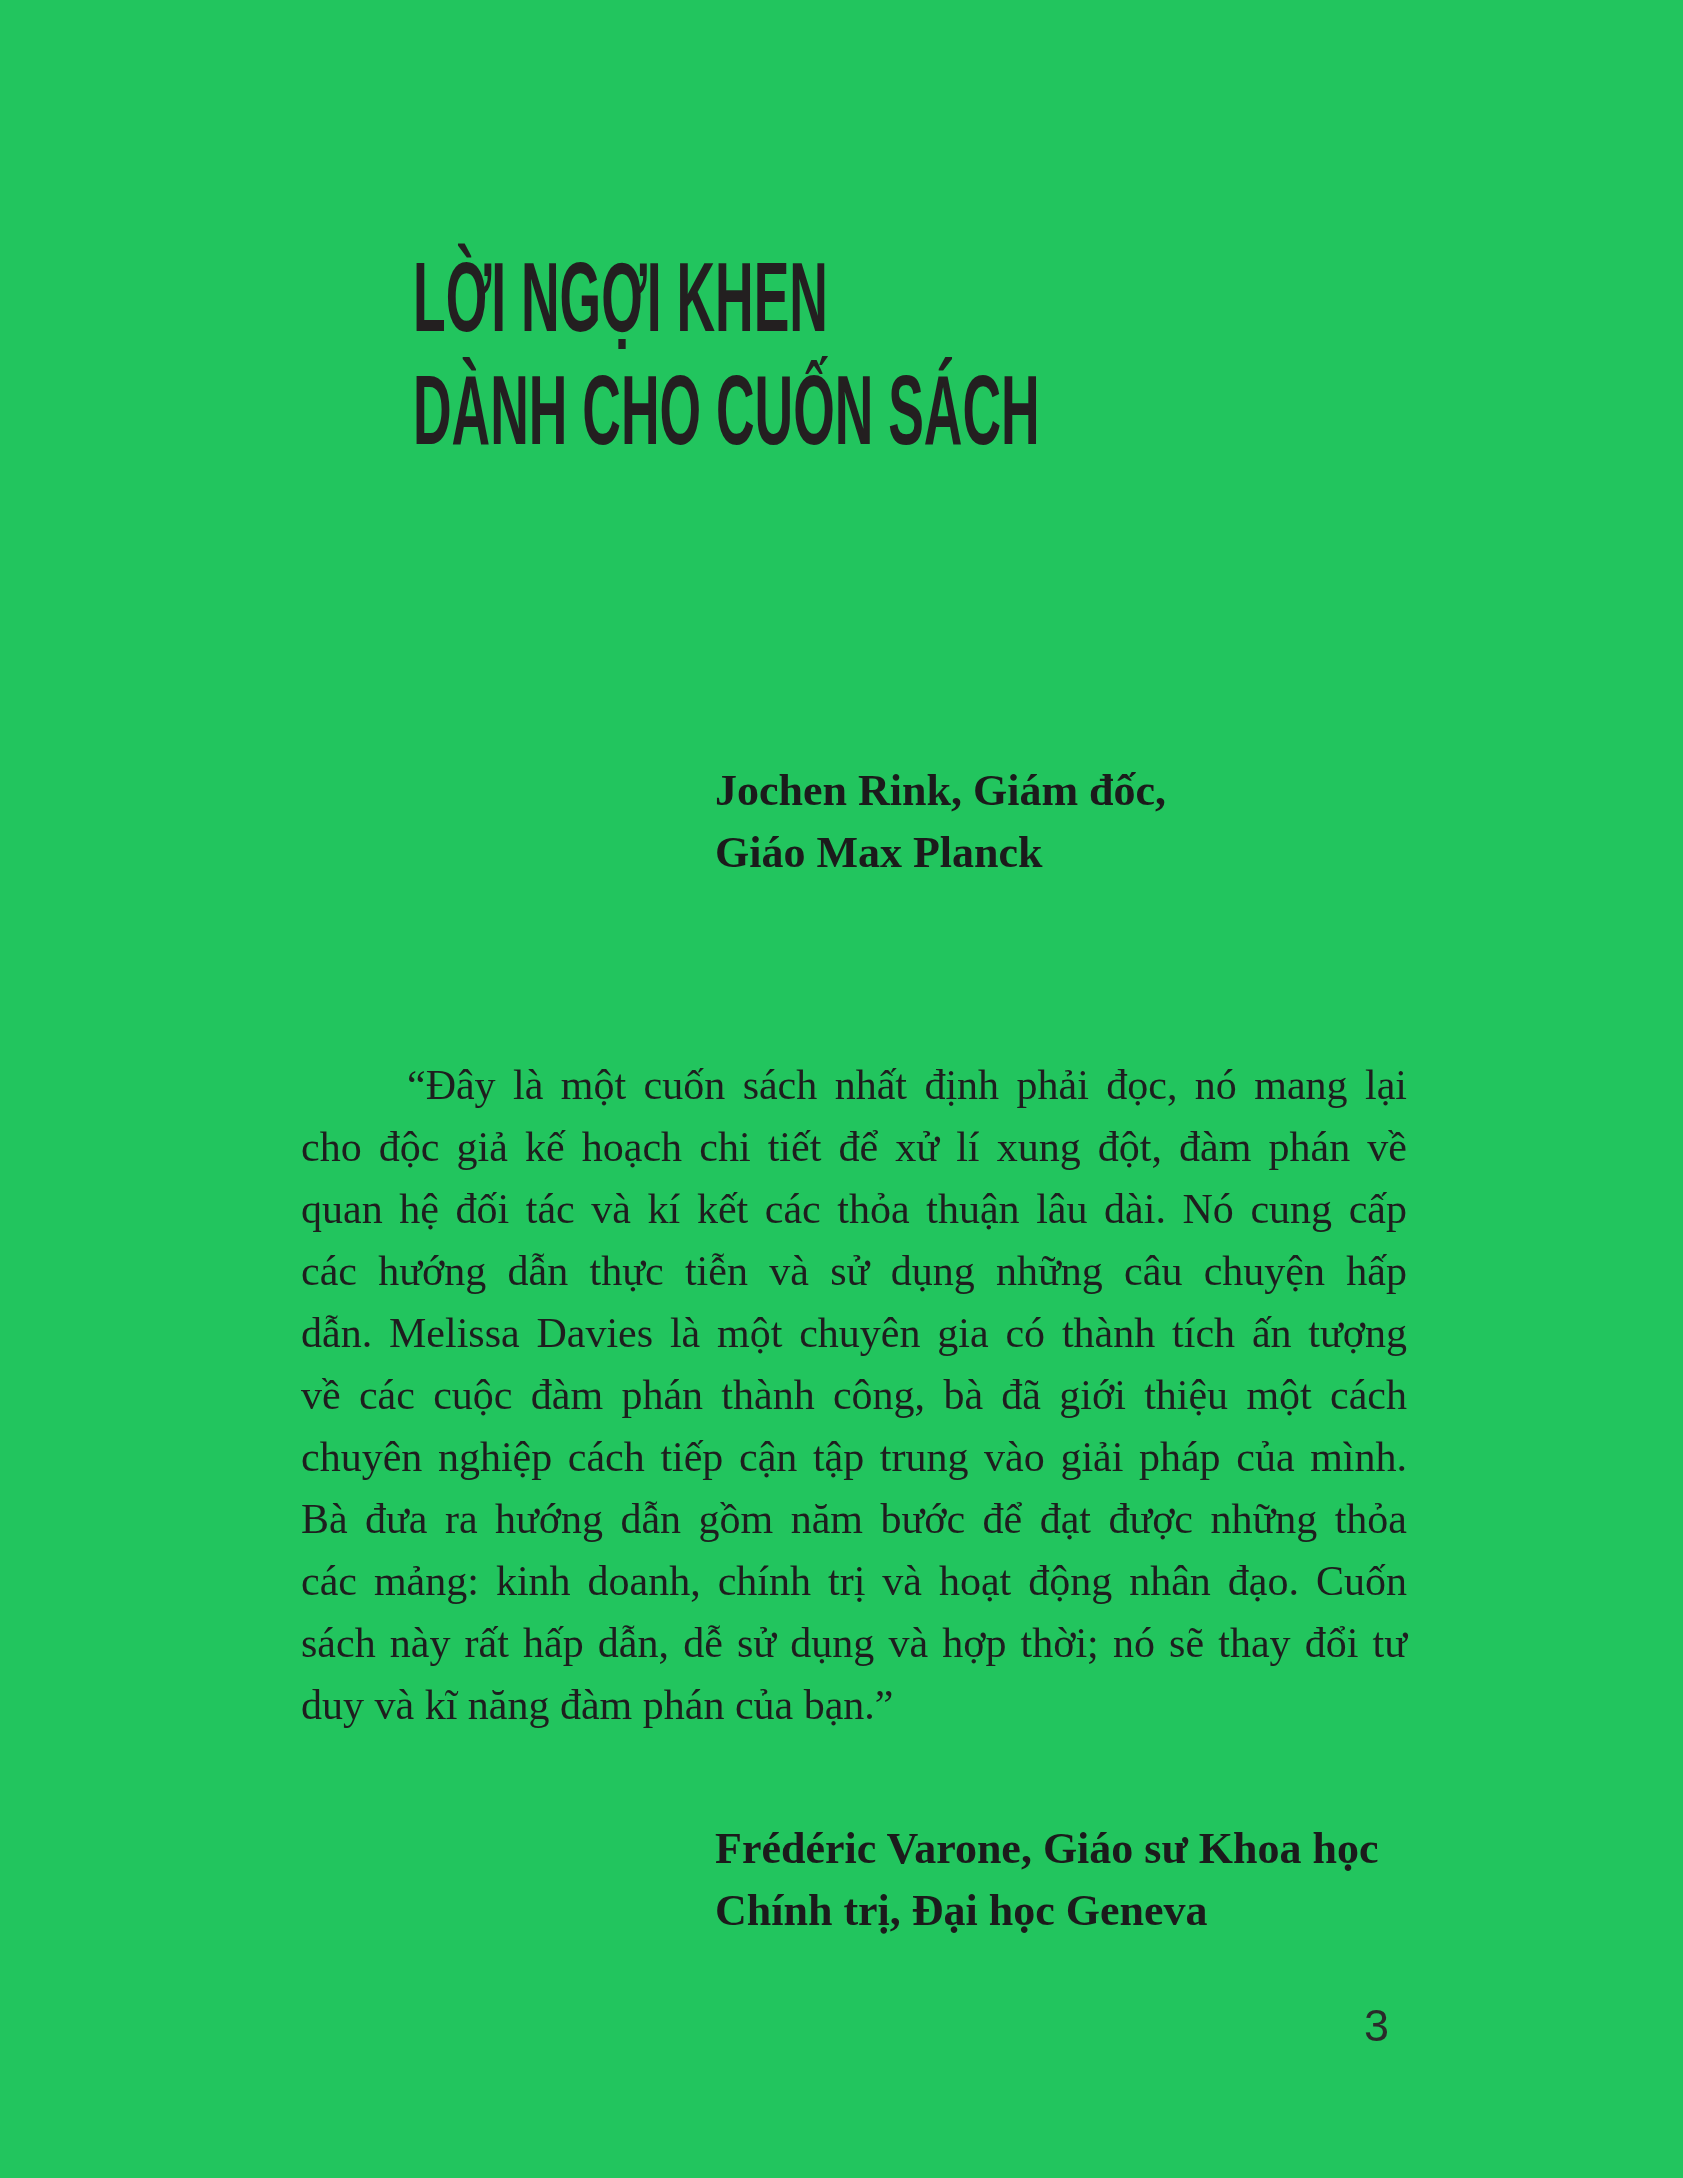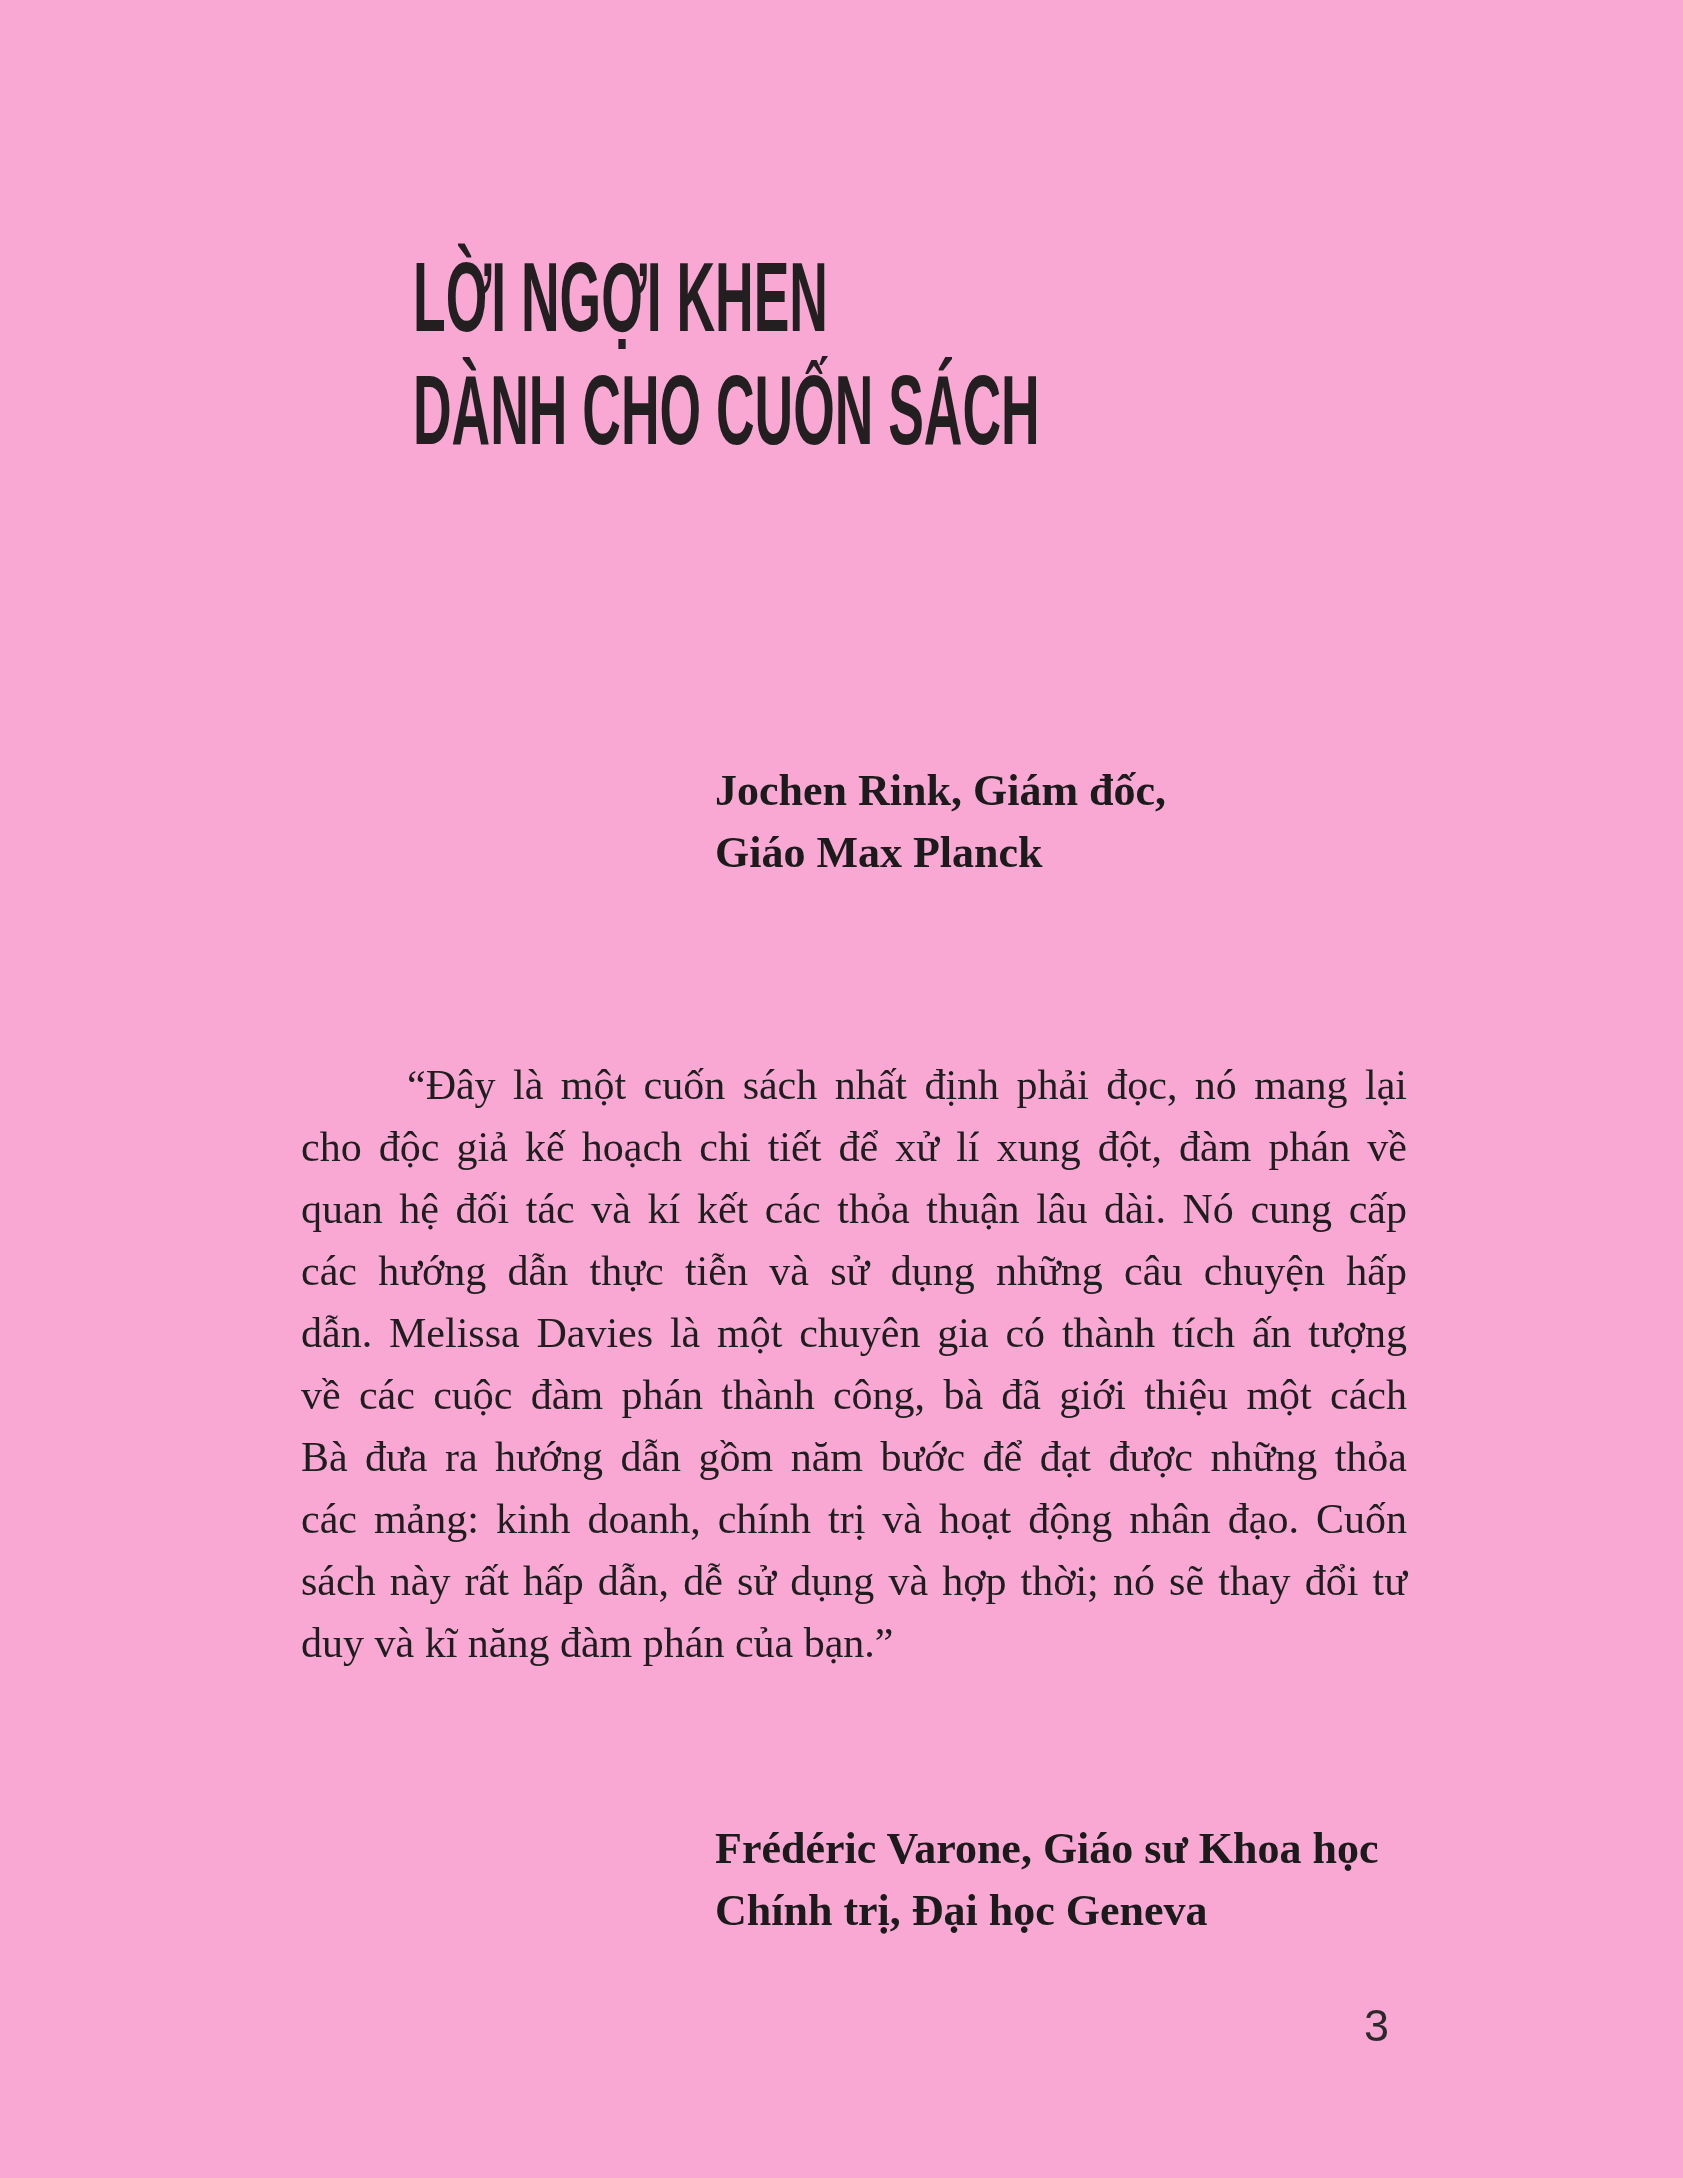--- a/index.html
+++ b/index.html
@@ -1,20 +1,20 @@
 <!DOCTYPE html>
 <html><head>
 <meta charset="utf-8">
 <style>
   html, body { margin: 0; padding: 0; background: #ffffff; }
   .page {
     position: relative;
     width: 1683px;
     height: 2178px;
-    background: #f9a8d4;
+    background: #22c55e;
     color: #1e1e1e;
     overflow: hidden;
     font-family: "Liberation Serif", serif;
   }
   
   .title {
     position: absolute;
     left: 413px;
     top: 240px;
     font-family: "Liberation Sans", sans-serif;
@@ -83,20 +83,21 @@
     <div>Giáo Max Planck</div>
   </div>
 
   <div class="quote quote2">
     <div class="pline pline-first">“Đây là một cuốn sách nhất định phải đọc, nó mang lại</div>
     <div class="pline">cho độc giả kế hoạch chi tiết để xử lí xung đột, đàm phán về</div>
     <div class="pline">quan hệ đối tác và kí kết các thỏa thuận lâu dài. Nó cung cấp</div>
     <div class="pline">các hướng dẫn thực tiễn và sử dụng những câu chuyện hấp</div>
     <div class="pline">dẫn. Melissa Davies là một chuyên gia có thành tích ấn tượng</div>
     <div class="pline">về các cuộc đàm phán thành công, bà đã giới thiệu một cách</div>
+    <div class="pline">chuyên nghiệp cách tiếp cận tập trung vào giải pháp của mình.</div>
     <div class="pline">Bà đưa ra hướng dẫn gồm năm bước để đạt được những thỏa</div>
     <div class="pline">các mảng: kinh doanh, chính trị và hoạt động nhân đạo. Cuốn</div>
     <div class="pline">sách này rất hấp dẫn, dễ sử dụng và hợp thời; nó sẽ thay đổi tư</div>
     <div class="pline pline-last">duy và kĩ năng đàm phán của bạn.”</div>
   </div>
 
   <div class="attrib attrib2">
     <div>Frédéric Varone, Giáo sư Khoa học</div>
     <div>Chính trị, Đại học Geneva</div>
   </div>

